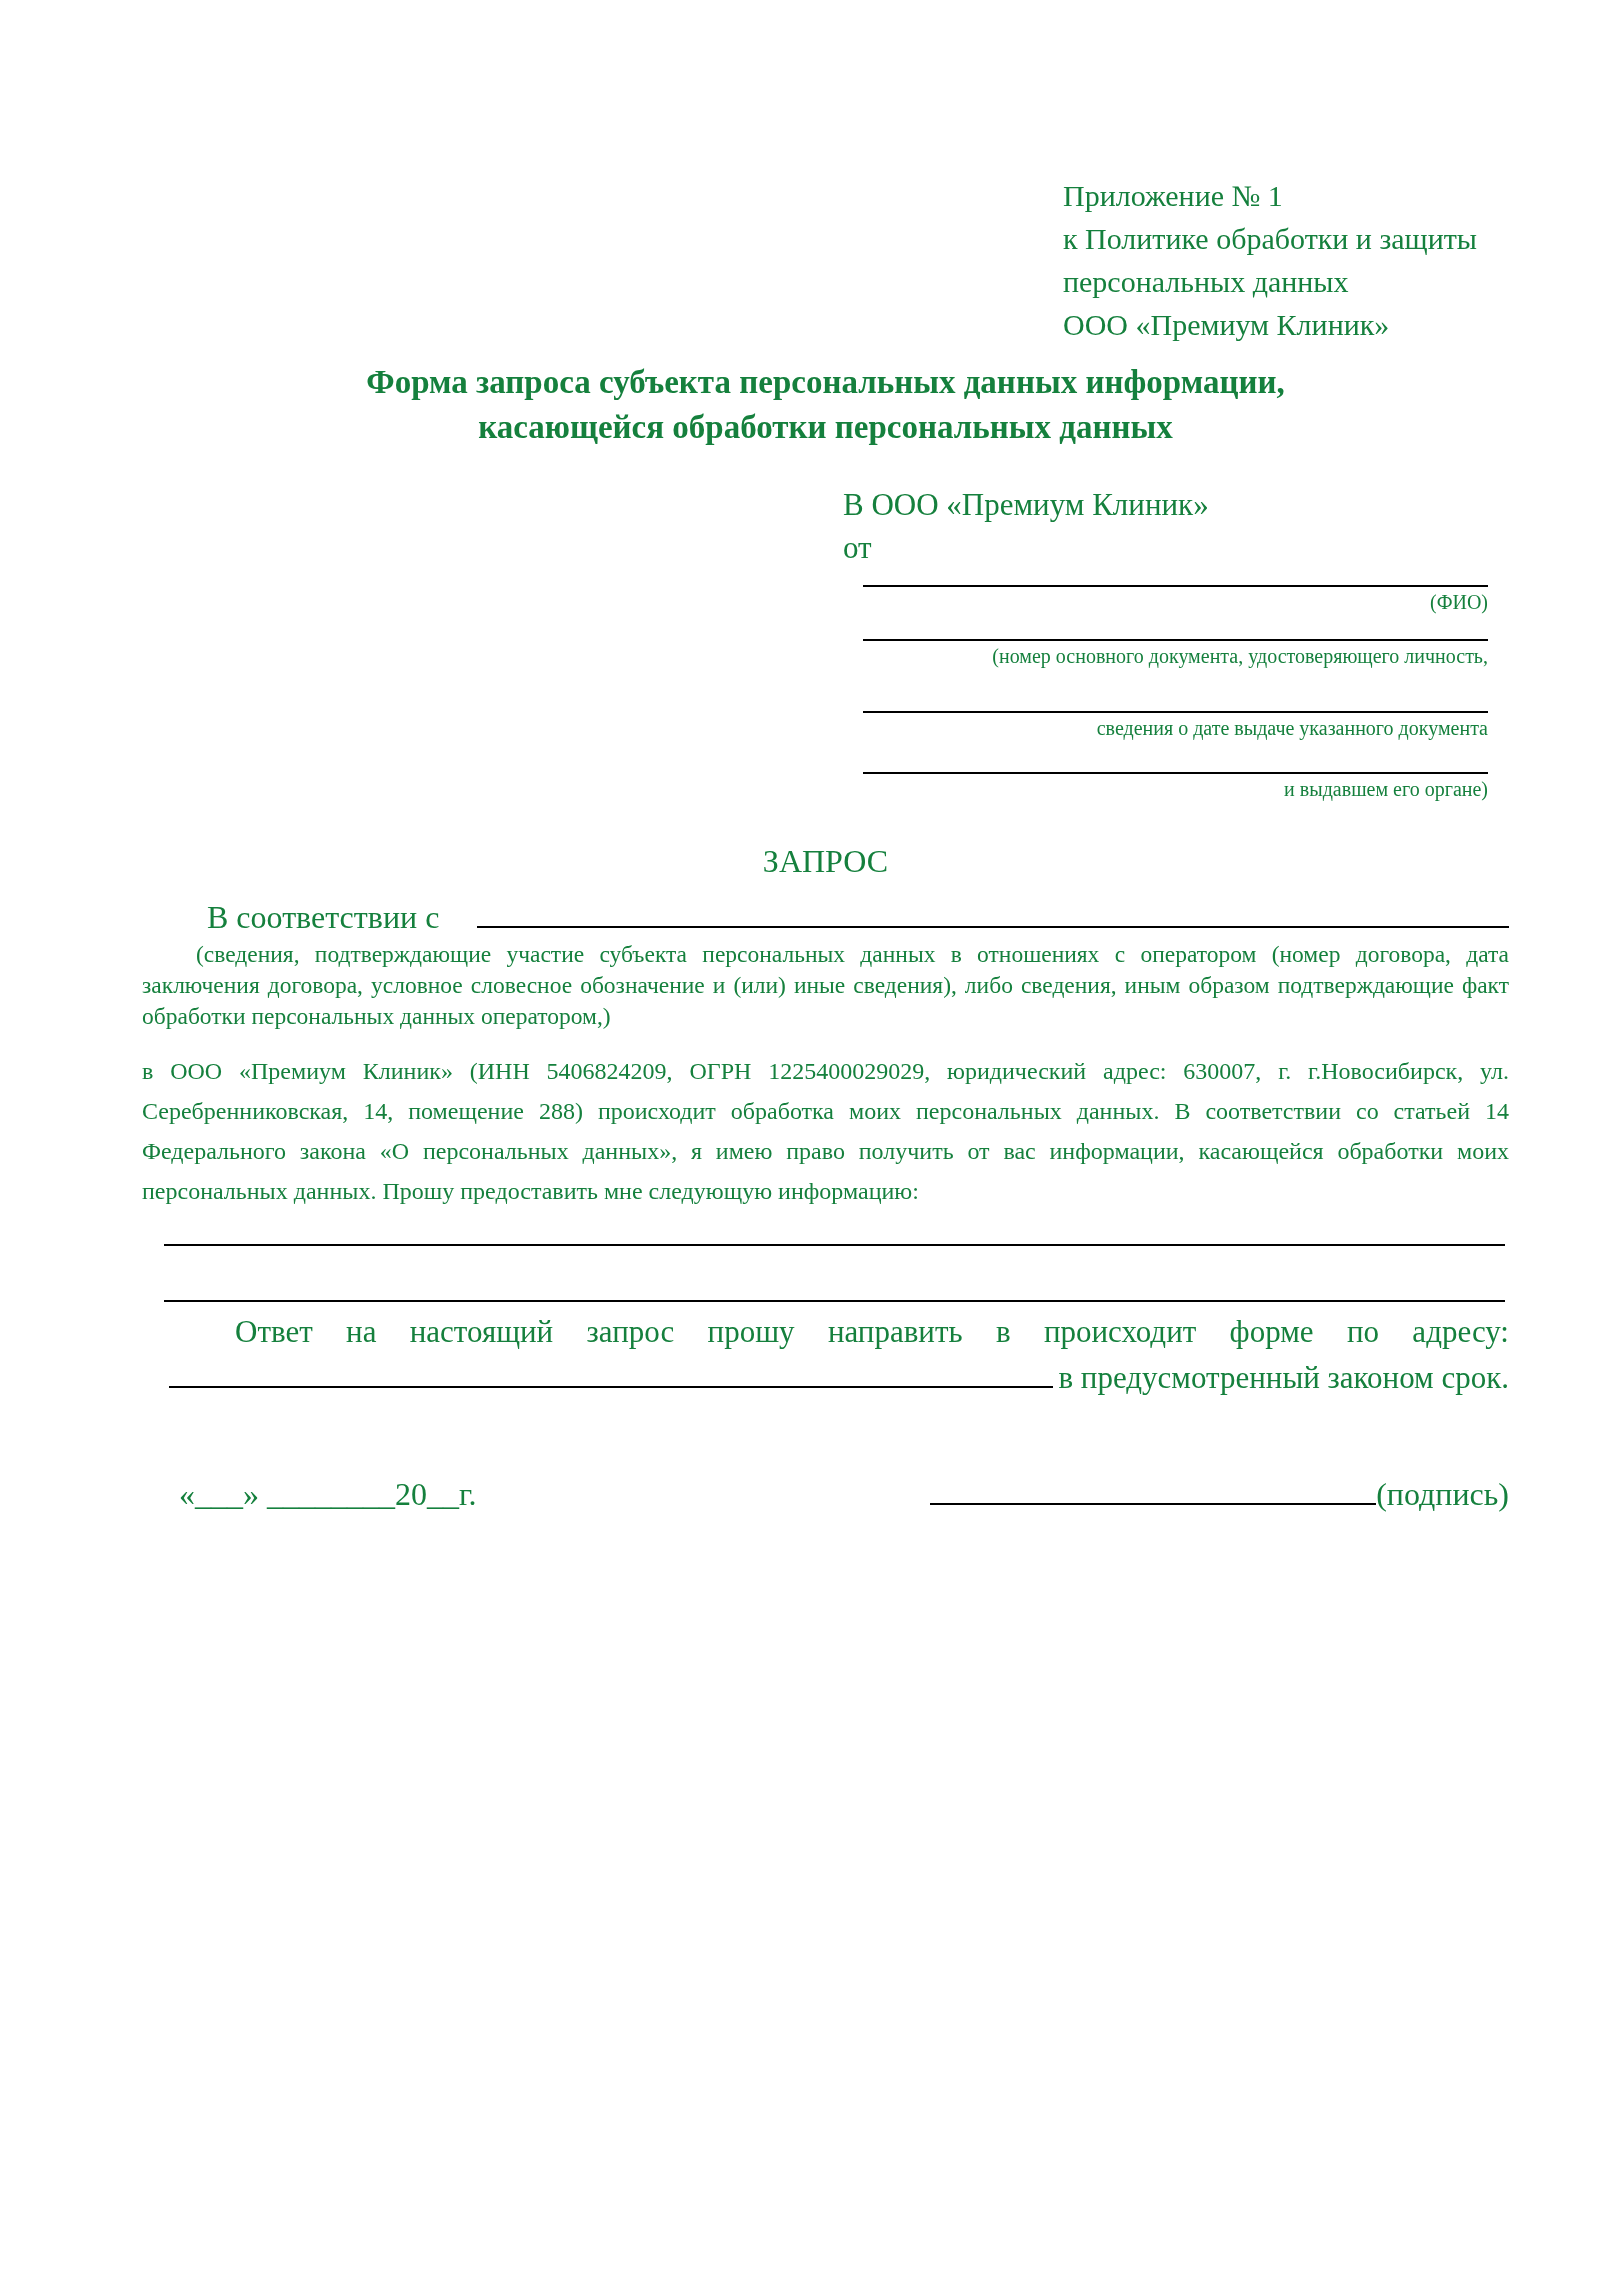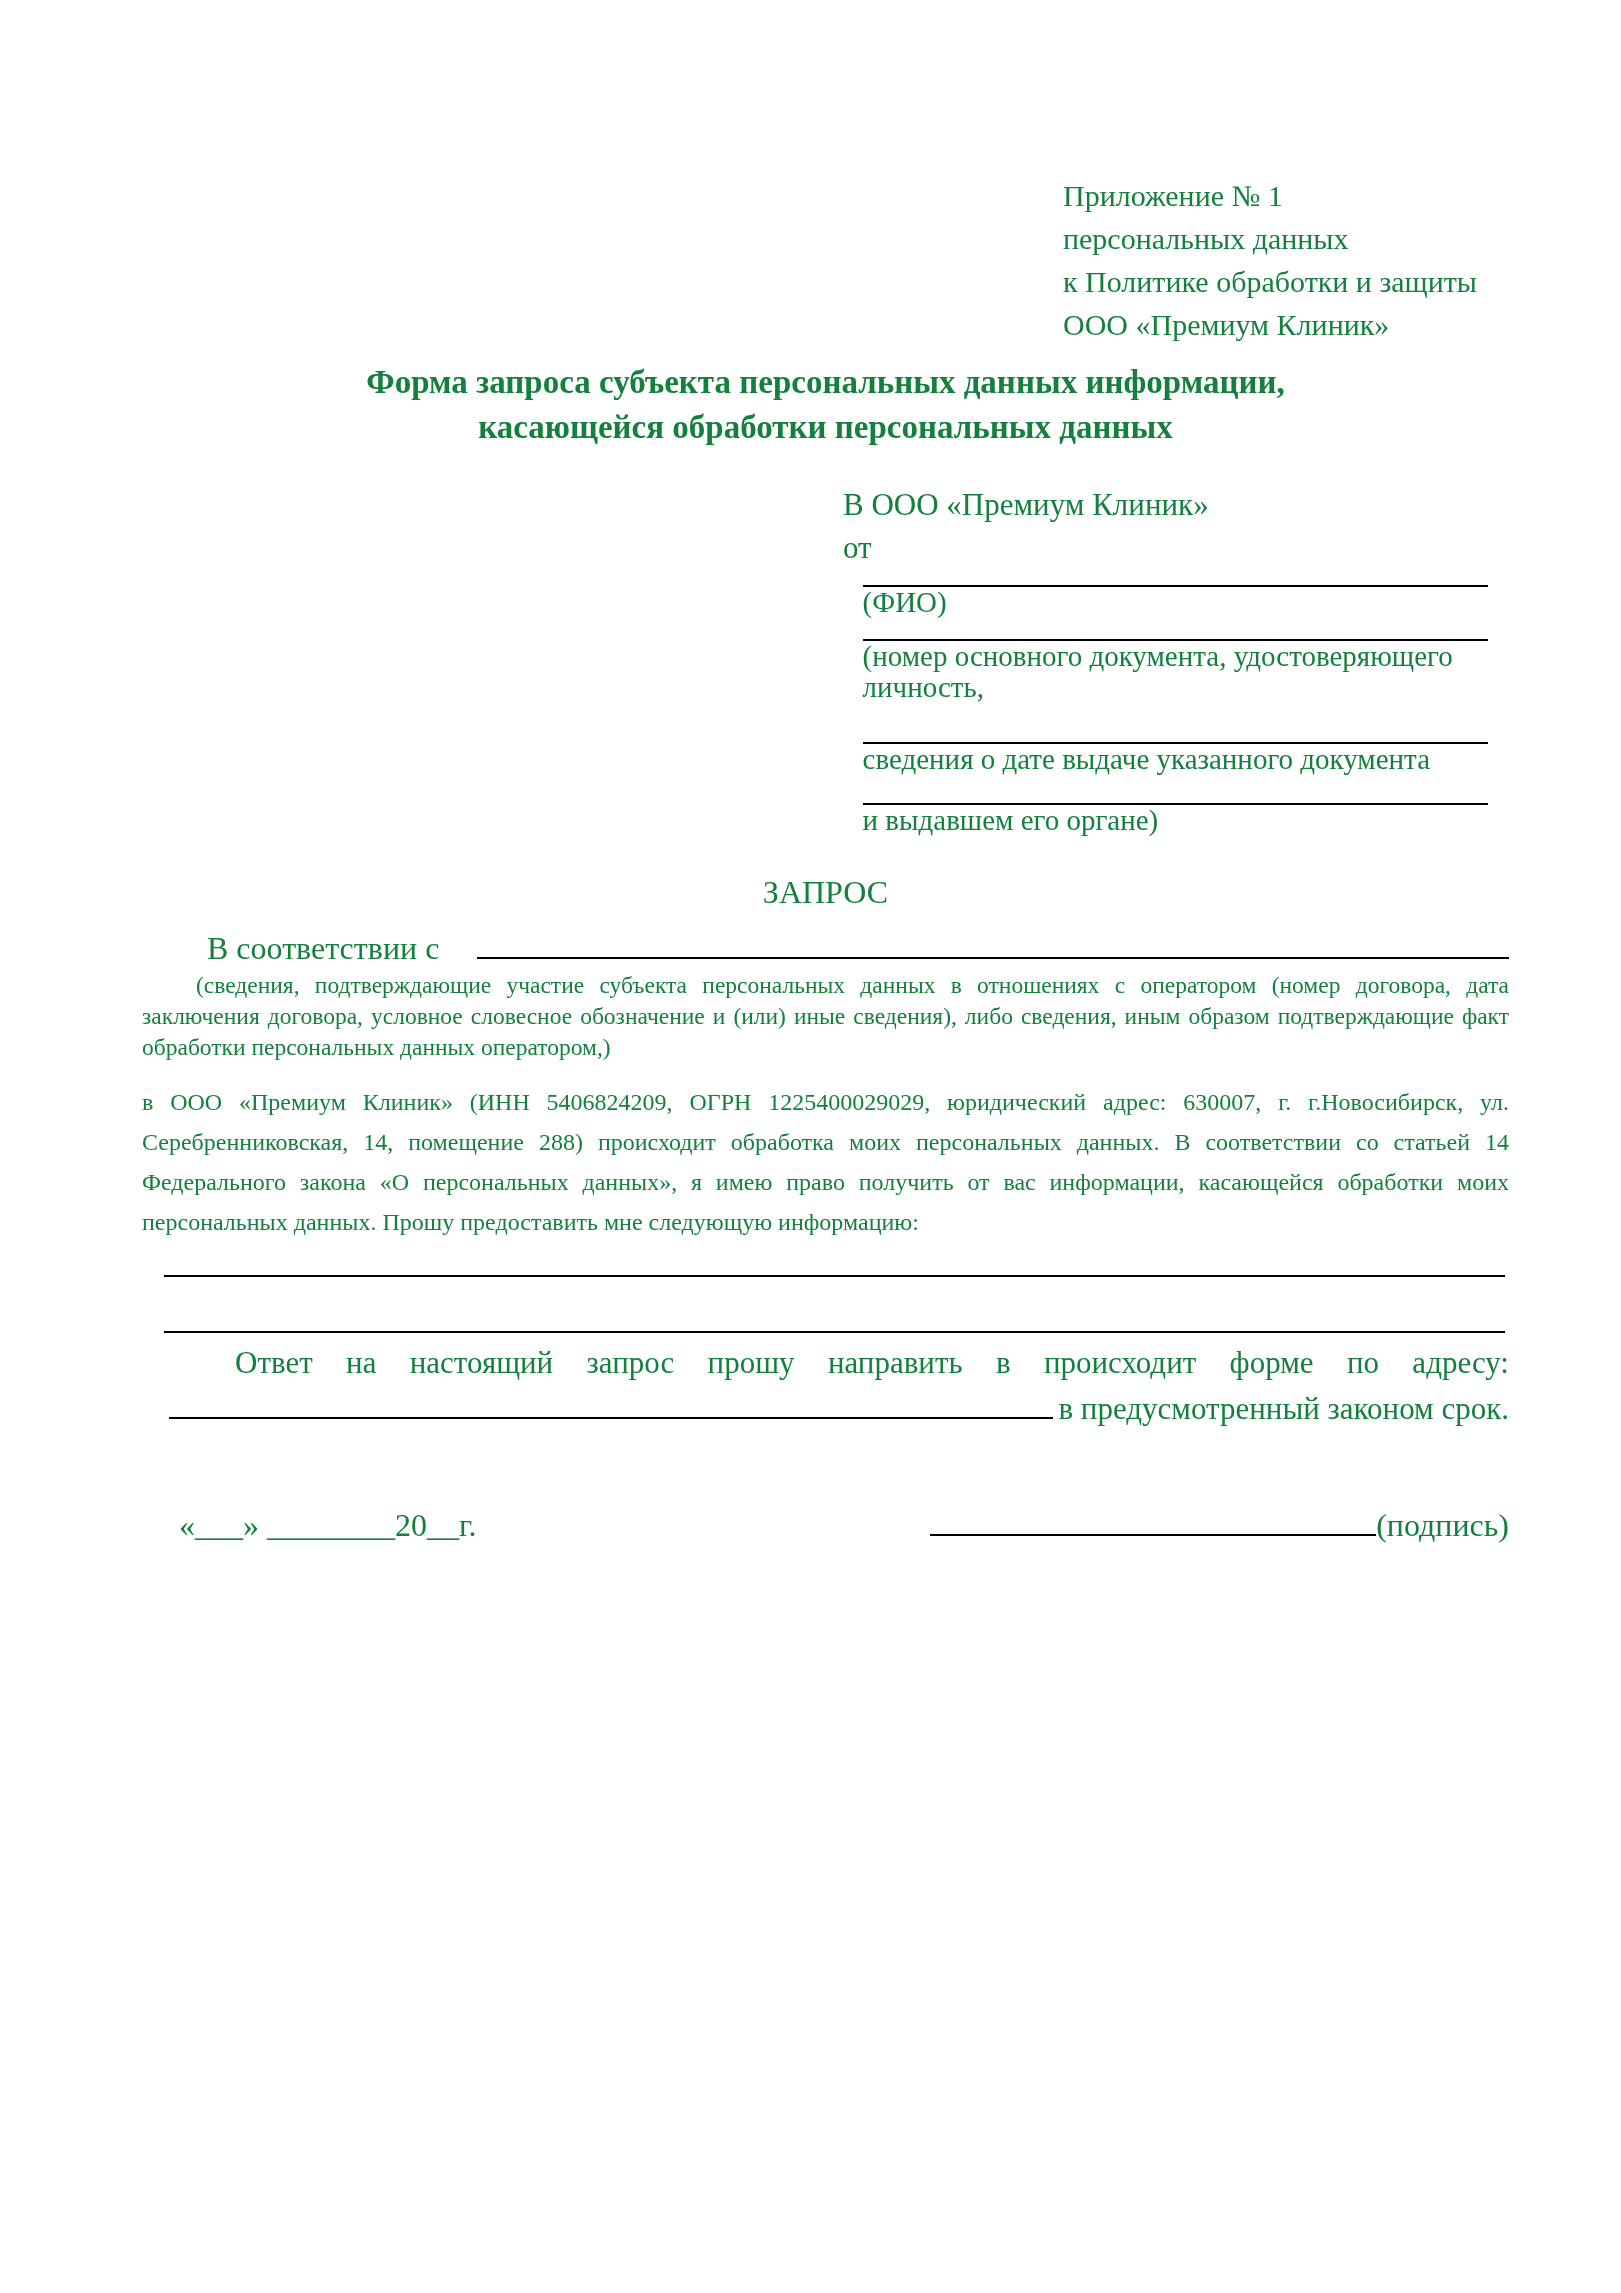--- a/index.html
+++ b/index.html
@@ -37,22 +37,22 @@
   .fline{
     margin-left:19.6px;
     border-bottom:2.9px solid #000;
   }
   .fl-1{height:16.7px;}
   .fl-2{height:20.6px;}
   .fl-3{height:39px;}
   .fl-4{height:28px;}
   .fcaption{
     margin-left:19.6px;
-    text-align:left;
-    font-size:29px;
+    text-align:right;
+    font-size:20px;
     line-height:31px;
   }
   .zapros{
     margin-top:37px;
     text-align:center;
     font-size:32px;
     line-height:39px;
   }
   .accordance{
     margin-top:9.8px;
@@ -120,22 +120,22 @@
   }
   .sig-caption{white-space:nowrap;}
 </style>
 </head>
 <body>
 
 <div class="page">
 
   <div class="annex">
     <div>Приложение № 1</div>
+    <div>к Политике обработки и защиты</div>
     <div>персональных данных</div>
-    <div>к Политике обработки и защиты</div>
     <div>ООО «Премиум Клиник»</div>
   </div>
 
   <div class="doc-title">
     <div>Форма запроса субъекта персональных данных информации,</div>
     <div>касающейся обработки персональных данных</div>
   </div>
 
   <div class="addressee">
     <div>В ООО «Премиум Клиник»</div>

